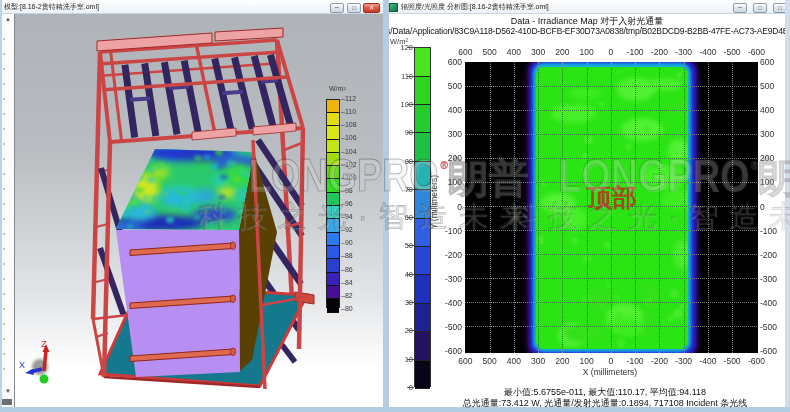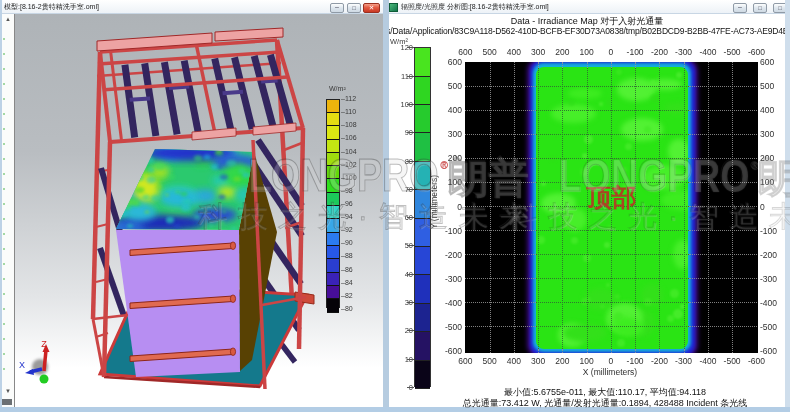--- a/index.html
+++ b/index.html
@@ -505,18 +505,18 @@
 <div class="tick" style="left:760px;top:273.7px;">-300</div>
 <div class="tick" style="left:432px;top:297.8px;width:30px;text-align:right;">-400</div>
 <div class="tick" style="left:760px;top:297.8px;">-400</div>
 <div class="tick" style="left:432px;top:321.9px;width:30px;text-align:right;">-500</div>
 <div class="tick" style="left:760px;top:321.9px;">-500</div>
 <div class="tick" style="left:432px;top:346.0px;width:30px;text-align:right;">-600</div>
 <div class="tick" style="left:760px;top:346.0px;">-600</div>
 <div class="tick" style="left:560px;top:367px;width:100px;text-align:center;">X (millimeters)</div>
 <div class="tick" style="left:429px;top:247px;transform:rotate(-90deg);transform-origin:0 0;width:90px;text-align:center;">Y (millimeters)</div>
 <div class="abs" style="left:420px;top:386px;width:370px;text-align:center;font-size:9px;color:#111;">最小值:5.6755e-011, 最大值:110.17, 平均值:94.118</div>
-<div class="abs" style="left:420px;top:397px;width:370px;text-align:center;font-size:9px;color:#111;">总光通量:73.412 W, 光通量/发射光通量:0.1894, 428488 Incident 条光线</div>
+<div class="abs" style="left:420px;top:397px;width:370px;text-align:center;font-size:9px;color:#111;">总光通量:73.412 W, 光通量/发射光通量:0.1894, 717108 Incident 条光线</div>
 <div class="abs" style="left:0;top:0;width:790px;height:412px;pointer-events:none;">
     <div class="abs" style="left:248px;top:148px;white-space:nowrap;color:rgba(70,70,70,0.05);-webkit-text-stroke:1.1px rgba(55,55,55,0.33);text-shadow:1px 1px 1px rgba(255,255,255,0.22);"><span style="font-size:46px;font-weight:bold;display:inline-block;transform:scaleX(0.82);transform-origin:0 0;margin-right:-40px;">LONGPRO</span><span style="font-size:10px;-webkit-text-stroke:0.5px rgba(195,45,45,0.75);vertical-align:22px;">®</span><span style="font-size:40px;font-weight:bold;">朗普</span></div>
     <div class="abs" style="left:198px;top:197px;white-space:nowrap;color:rgba(70,70,70,0.04);-webkit-text-stroke:0.9px rgba(55,55,55,0.3);text-shadow:1px 1px 1px rgba(255,255,255,0.2);font-size:29px;letter-spacing:11px;">科技之光·智造未来</div>
     <div class="abs" style="left:558px;top:148px;white-space:nowrap;color:rgba(70,70,70,0.05);-webkit-text-stroke:1.1px rgba(55,55,55,0.2);text-shadow:1px 1px 1px rgba(255,255,255,0.22);"><span style="font-size:46px;font-weight:bold;display:inline-block;transform:scaleX(0.82);transform-origin:0 0;margin-right:-40px;">LONGPRO</span><span style="font-size:10px;-webkit-text-stroke:0.5px rgba(80,80,80,0.30);vertical-align:22px;">®</span><span style="font-size:40px;font-weight:bold;">朗普</span></div>
     <div class="abs" style="left:508px;top:197px;white-space:nowrap;color:rgba(70,70,70,0.04);-webkit-text-stroke:0.9px rgba(55,55,55,0.18);text-shadow:1px 1px 1px rgba(255,255,255,0.2);font-size:29px;letter-spacing:11px;">科技之光·智造未来</div>
   </div>
 </body></html>

